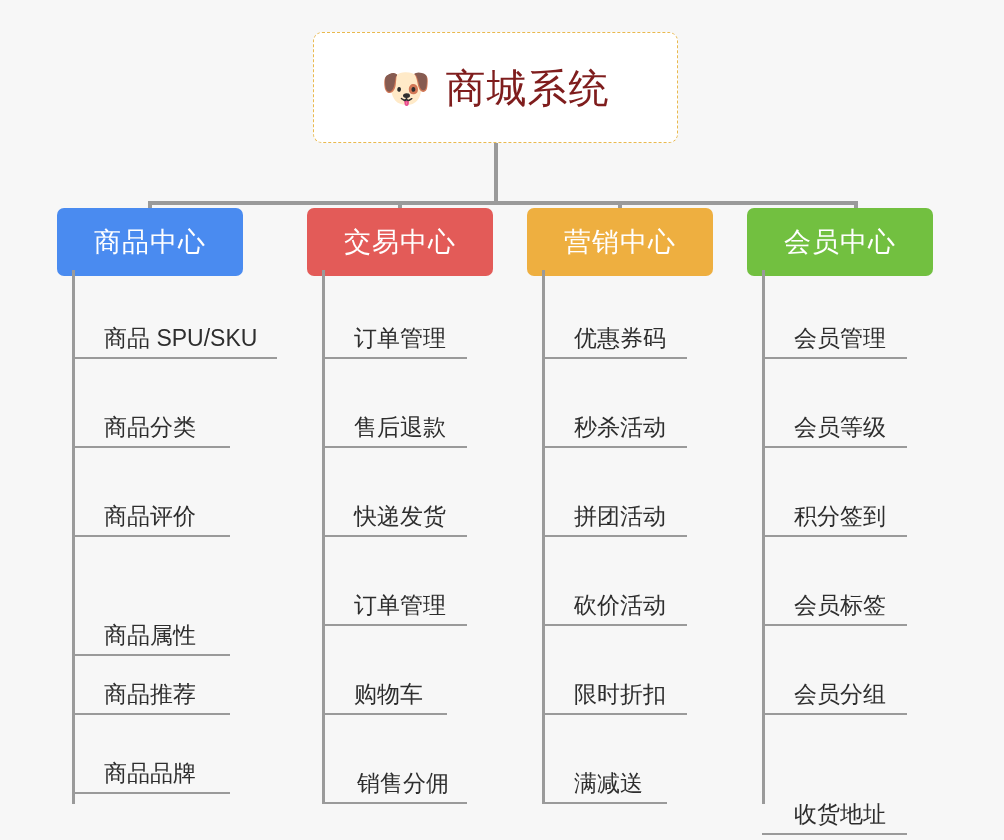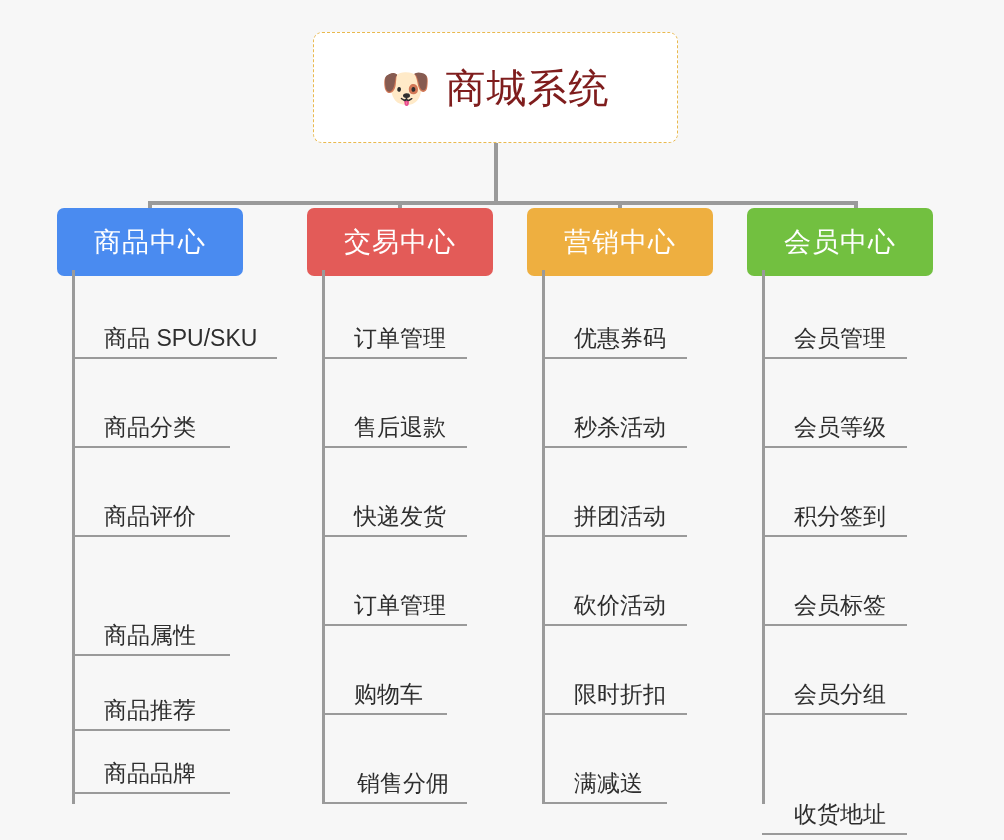--- a/index.html
+++ b/index.html
@@ -136,21 +136,21 @@
         </div>
         <div class="leaf" style="top: 89px; width: 158px; border-bottom-color: rgb(154, 154, 154);">
           <span class="leaf-label">商品分类</span>
         </div>
         <div class="leaf" style="top: 178px; width: 158px; border-bottom-color: rgb(154, 154, 154);">
           <span class="leaf-label">商品评价</span>
         </div>
         <div class="leaf" style="top: 267px; width: 158px; border-bottom-color: rgb(154, 154, 154); margin-top: 30px;">
           <span class="leaf-label">商品属性</span>
         </div>
-        <div class="leaf" style="top: 372px; width: 158px; border-bottom-color: rgb(154, 154, 154);">
+        <div class="leaf" style="top: 356px; width: 158px; border-bottom-color: rgb(154, 154, 154);">
           <span class="leaf-label">商品推荐</span>
         </div>
         <div class="leaf" style="top: 435px; width: 158px; border-bottom-color: rgb(154, 154, 154); text-align: right;">
           <span class="leaf-label">商品品牌</span>
         </div>
       </div>
       <div class="cat-box" style="left: 307px; background: rgb(227, 91, 88);">
         <span class="cat-label" style="color: rgb(255, 255, 255);">交易中心</span>
       </div>
       <div class="branch" style="left: 322px;">

